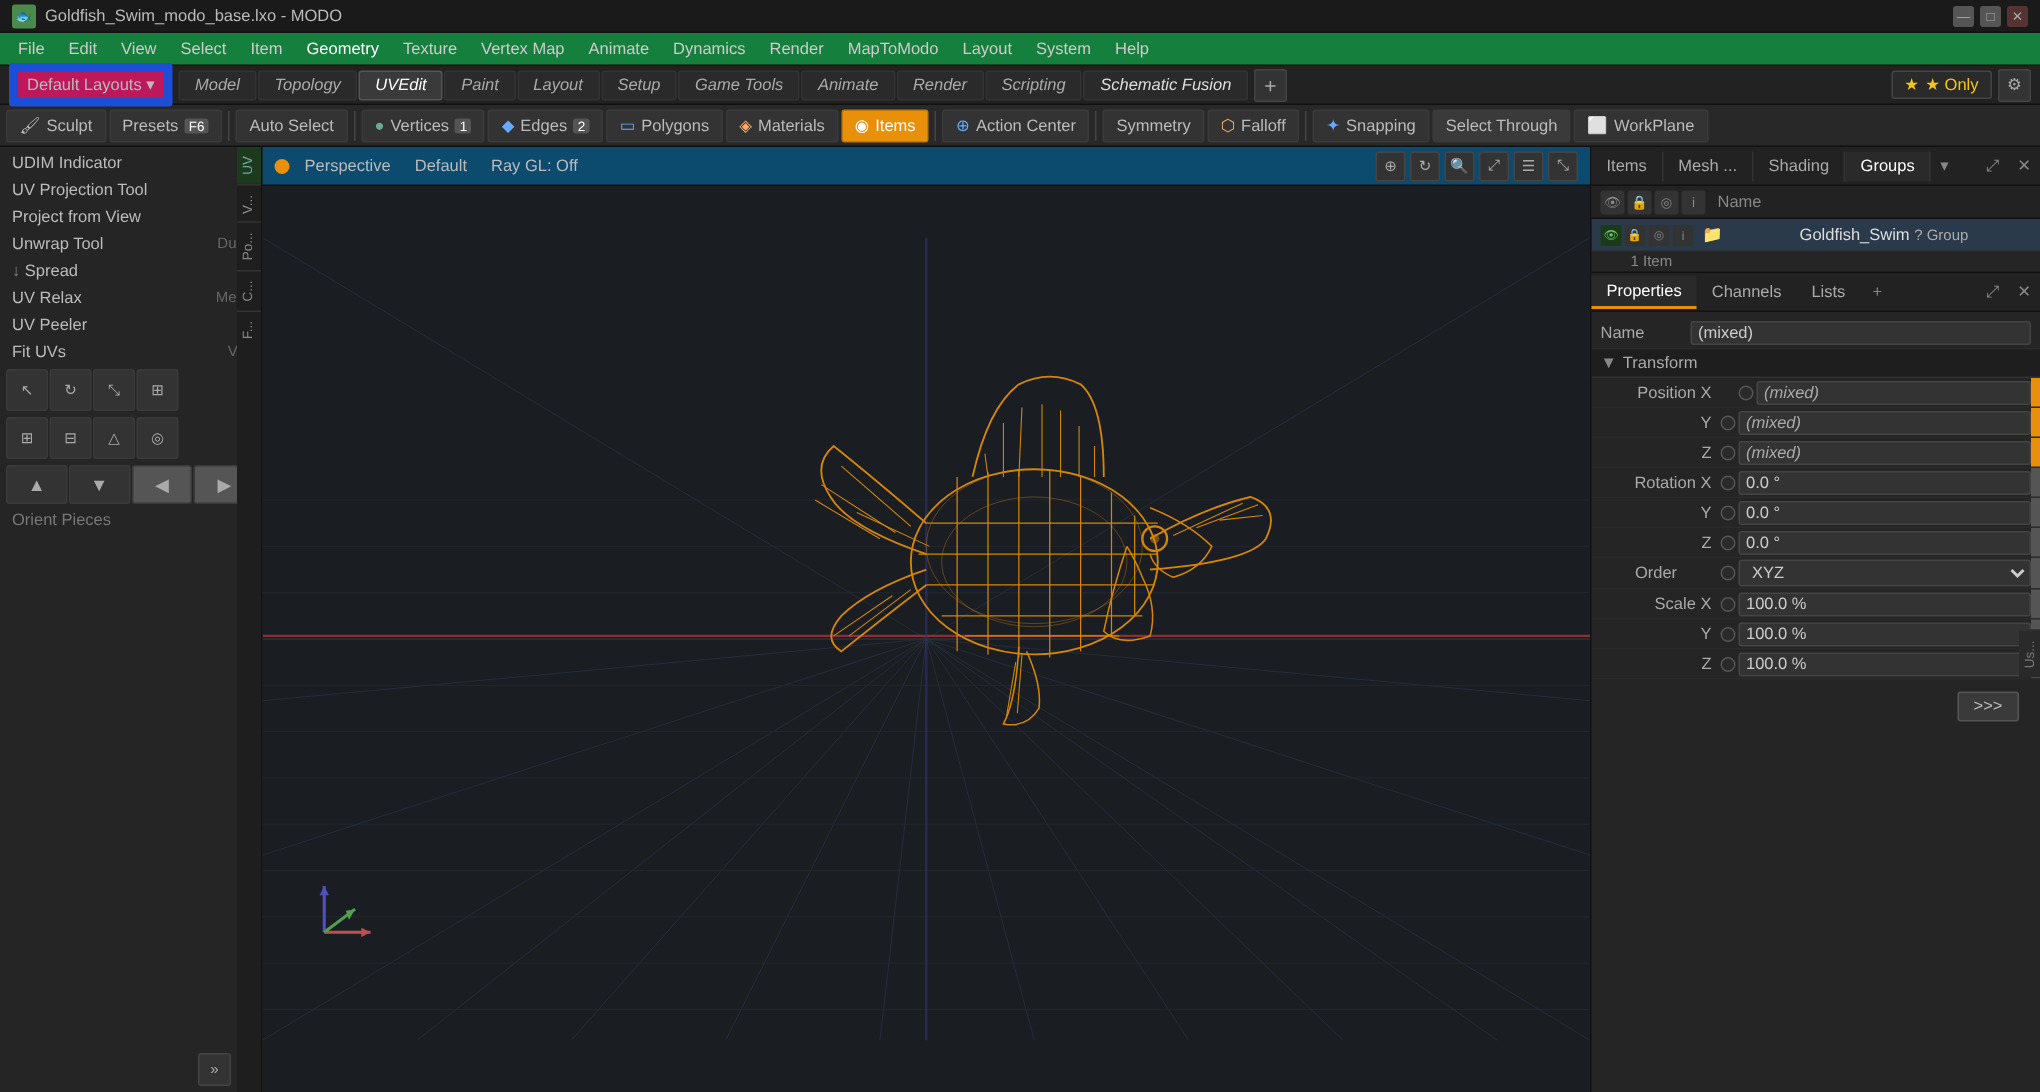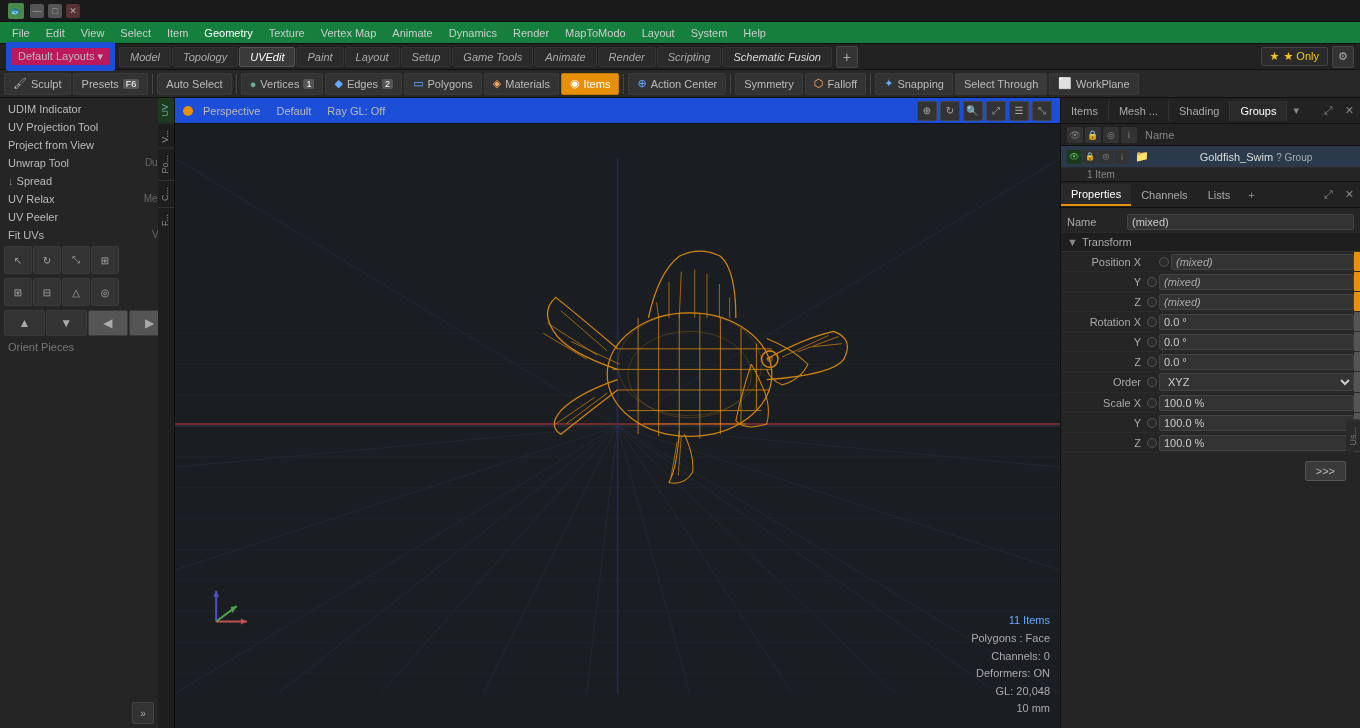--- a/index.html
+++ b/index.html
@@ -241,21 +241,21 @@
     #viewport {
       flex: 1;
       background: #1a1e22;
       position: relative;
       overflow: hidden;
     }
 
     
     .viewport-header {
       height: 26px;
-      background: #1d4ed8;
+      background: #0c4a6e;
       display: flex;
       align-items: center;
       padding: 0 8px;
       gap: 4px;
       border-bottom: 1px solid #111;
     }
     .viewport-dot {
       width: 10px; height: 10px;
       background: #e8900a;
       border-radius: 50%;
@@ -548,20 +548,21 @@
     
     ::-webkit-scrollbar { width: 6px; height: 6px; }
     ::-webkit-scrollbar-track { background: #1a1a1a; }
     ::-webkit-scrollbar-thumb { background: #444; border-radius: 3px; }
   </style>
 </head>
 <body>
 
 <div id="titlebar">
   <div class="app-icon">🐟</div>
+  <span class="title">Goldfish_Swim_modo_base.lxo - MODO</span>
   <div class="win-btns">
     <div class="win-btn">—</div>
     <div class="win-btn">□</div>
     <div class="win-btn" style="background:#553333;">✕</div>
   </div>
 </div>
 
 <div id="menubar">
   <div class="menu-item">File</div>
   <div class="menu-item">Edit</div>
@@ -860,28 +861,20 @@
         <g transform="translate(40,450)">
           <line x1="0" y1="0" x2="30" y2="0" stroke="#c05050" stroke-width="2"></line>
           <polygon points="30,0 24,-3 24,3" fill="#c05050"></polygon>
           <line x1="0" y1="0" x2="0" y2="-30" stroke="#5050c0" stroke-width="2"></line>
           <polygon points="0,-30 -3,-24 3,-24" fill="#5050c0"></polygon>
           <line x1="0" y1="0" x2="20" y2="-15" stroke="#50a050" stroke-width="2"></line>
           <polygon points="20,-15 14,-14 16,-8" fill="#50a050"></polygon>
         </g>
       </svg>
 
-      <div class="viewport-info">
-        <div><span class="highlight">11 Items</span></div>
-        <div>Polygons : Face</div>
-        <div>Channels: 0</div>
-        <div>Deformers: ON</div>
-        <div>GL: 20,048</div>
-        <div>10 mm</div>
-      </div>
 
     </div>
   </div>
 
   <div id="right-panel">
 
     <div style="flex:0 0 auto;">
 
       <div class="rpanel-tabs">
         <div class="rpanel-tab">Items</div>
@@ -994,21 +987,21 @@
         <div style="display:flex;align-items:center;padding:1px 6px;min-height:20px;border-bottom:1px solid #2a2a2a;position:relative;">
           <span style="color:#aaa;font-size:11px;text-align:right;padding-right:6px;flex:0 0 80px;">Z</span>
           <div style="flex:1;display:flex;align-items:center;gap:2px;">
             <div class="prop-circle"></div>
             <input style="flex: 1 1 0%; background: rgb(51, 51, 51); border: 1px solid rgb(68, 68, 68); color: rgb(204, 204, 204); font-size: 11px; padding: 1px 4px; border-radius: 2px; height: 16px;" value="0.0 °">
           </div>
           <div style="width:6px;background:#555;position:absolute;right:0;top:0;bottom:0;"></div>
         </div>
 
         <div style="display:flex;align-items:center;padding:1px 6px;min-height:20px;border-bottom:1px solid #2a2a2a;position:relative;">
-          <span style="color:#aaa;font-size:11px;text-align:right;padding-right:6px;flex:0 0 80px;">Order</span>
+          <span style="color:#aaa;font-size:11px;text-align:center;padding-right:6px;flex:0 0 80px;">Order</span>
           <div style="flex:1;display:flex;align-items:center;gap:2px;">
             <div class="prop-circle"></div>
             <select style="flex:1;background:#333;border:1px solid #444;color:#ccc;font-size:11px;padding:1px 4px;border-radius:2px;height:18px;">
               <option>XYZ</option>
             </select>
           </div>
           <div style="width:6px;background:#555;position:absolute;right:0;top:0;bottom:0;"></div>
         </div>
 
         <div style="display:flex;align-items:center;padding:1px 6px;min-height:20px;border-bottom:1px solid #2a2a2a;position:relative;">

